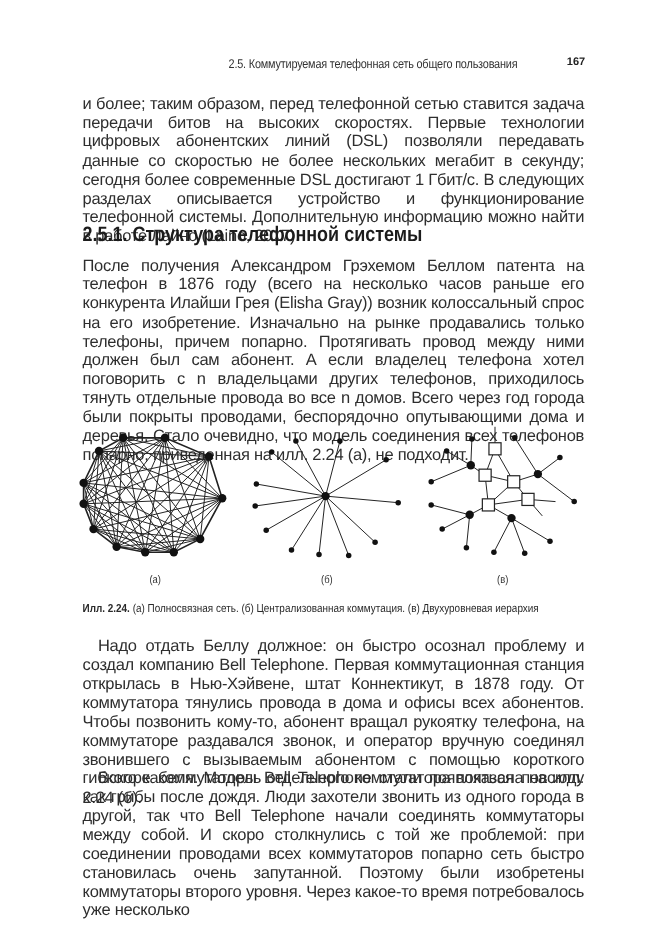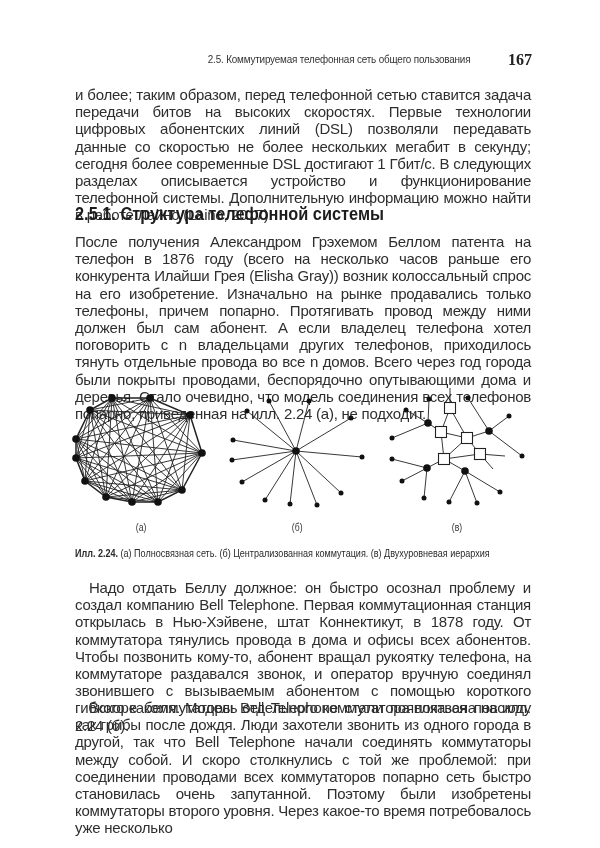--- a/index.html
+++ b/index.html
@@ -1,19 +1,19 @@
 <!DOCTYPE html>
 <html><head>
 <meta charset="utf-8">
 <style>
   html, body { margin:0; padding:0; background:#fff; }
   body { width:600px; height:848px; position:relative; overflow:hidden; color:#2a2a2a; }
   .header { position:absolute; top:51px; left:62px; width:470px; height:20px; }
   .running-title { position:absolute; right:62px; top:2px; font-family:"Liberation Sans", sans-serif; font-size:11.5px; letter-spacing:-0.2px; transform:scaleX(0.86); transform-origin:right center; white-space:nowrap; color:#333; }
-  .page-number { position:absolute; right:0; top:0; font-family:Liberation Serif, serif; font-weight:bold; font-size:16px; color:#222; }
+  .page-number { position:absolute; right:0; top:0; font-family:Liberation Sans, sans-serif; font-weight:bold; font-size:10px; color:#222; }
   .para { position:absolute; left:75px; width:456px; font-family:Liberation Sans, sans-serif; font-size:15px; line-height:17.2px; text-align:justify; color:#2e2e2e; letter-spacing:-0.25px; }
   .para.indent { text-indent:14px; }
   .h2 { position:absolute; left:75px; top:203px; font-family:"Liberation Sans", sans-serif; font-weight:bold; font-size:19px; transform:scaleX(0.86); transform-origin:left center; white-space:nowrap; color:#1c1c1c; }
   .figure { position:absolute; left:0; top:380px; width:600px; height:170px; }
   .figure svg { position:absolute; left:0; top:0; }
   .sub-label { position:absolute; top:522px; font-family:"Liberation Sans", sans-serif; font-size:10px; color:#333; transform:scaleX(0.86); }
   .caption { position:absolute; left:75px; top:547px; font-family:"Liberation Sans", sans-serif; font-size:10.5px; white-space:nowrap; transform:scaleX(0.86); transform-origin:left center; color:#2a2a2a; }
   .caption b { font-weight:bold; }
 </style>
 </head>

